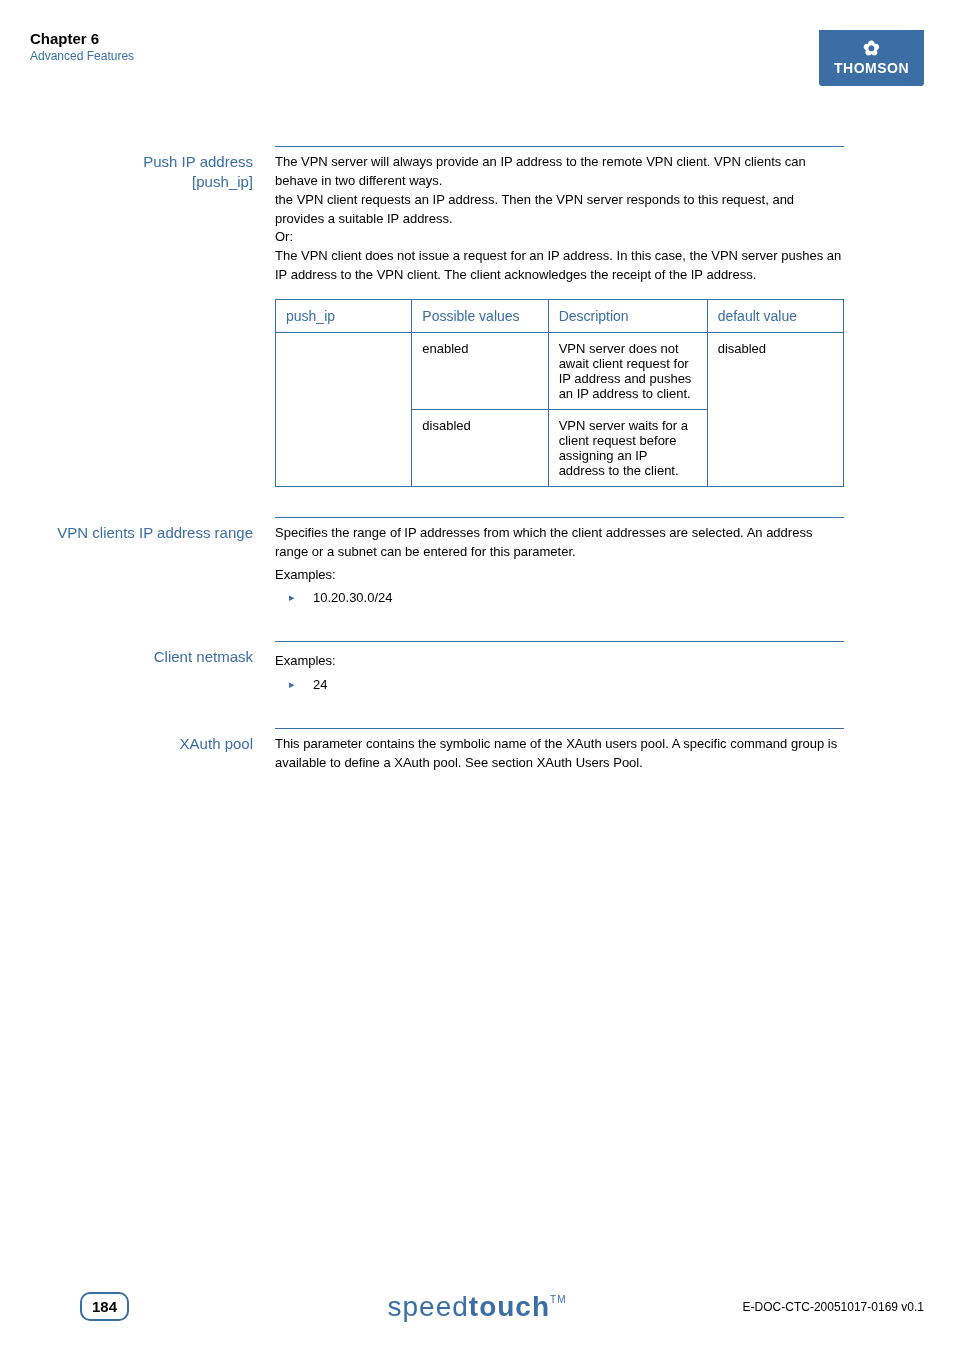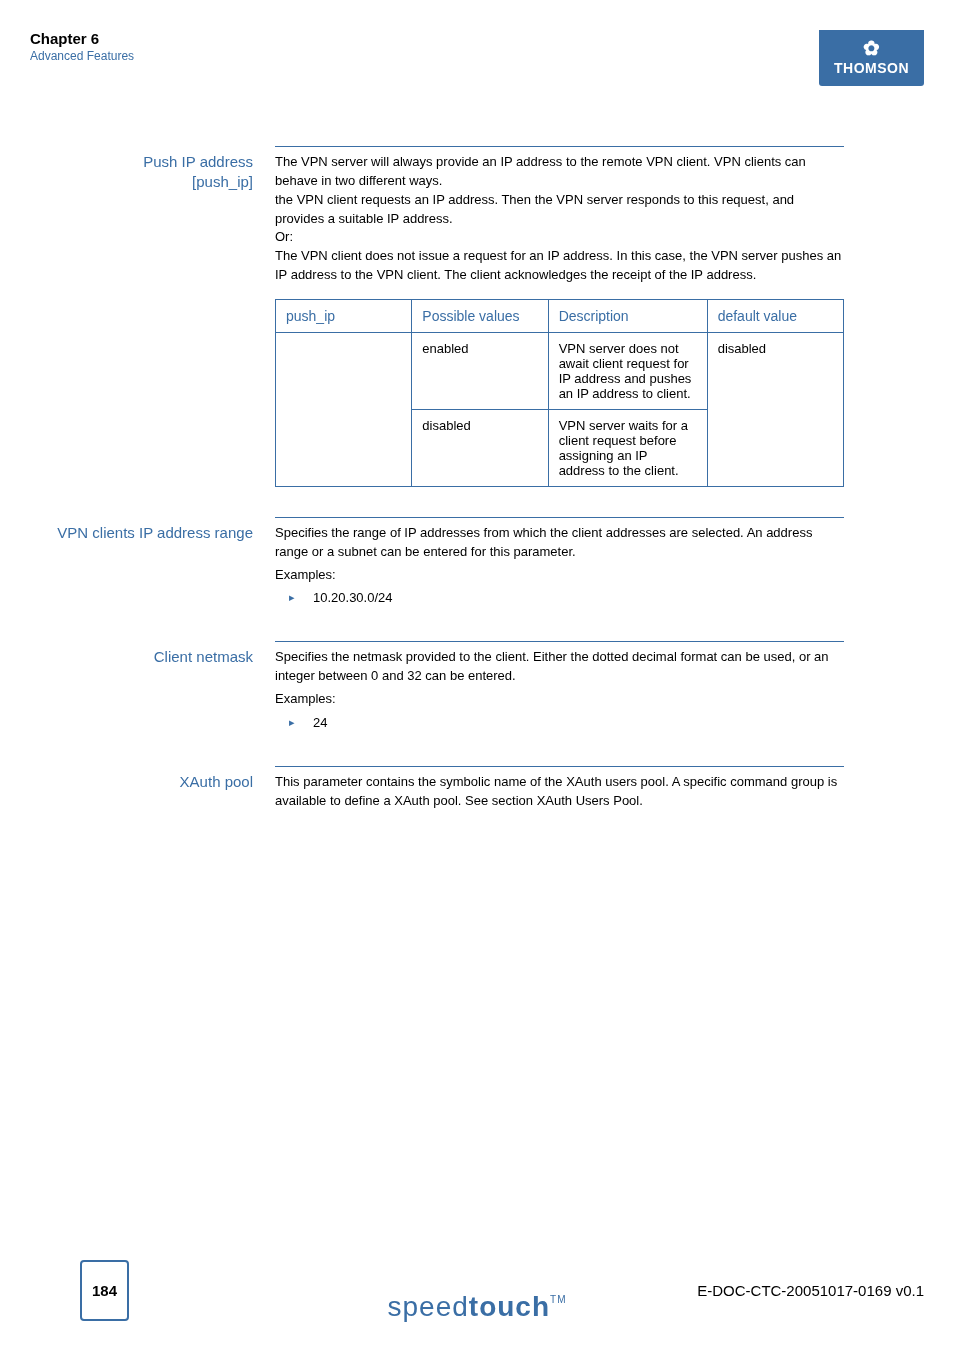--- a/index.html
+++ b/index.html
@@ -127,22 +127,22 @@
       bottom: 30px;
       left: 0;
       right: 0;
       padding: 0 30px 0 80px;
       display: flex;
       align-items: center;
       justify-content: space-between;
     }
     .page-num-box {
       border: 2px solid #3a6ea5;
-      border-radius: 4px;
-      padding: 20px 10px;
+      border-radius: 10px;
+      padding: 4px 10px;
       font-weight: bold;
       font-size: 15px;
     }
     .brand-footer-row {
       position: absolute;
       bottom: 28px;
       left: 0;
       right: 0;
       text-align: center;
     }
@@ -154,21 +154,21 @@
     }
     .brand-footer .light { font-weight: 300; }
     .brand-footer .bold { font-weight: 800; }
     .brand-tm {
       font-size: 10px;
       vertical-align: top;
       position: relative;
       top: 3px;
     }
     .doc-id {
-      font-size: 15px;
+      font-size: 12px;
       color: #000;
     }
   </style>
 </head>
 <body>
 
 <div class="header">
   <div class="chapter-block">
     <div class="chapter-title">Chapter 6</div>
     <div class="chapter-subtitle">Advanced Features</div>
@@ -228,21 +228,20 @@
         <li>10.20.30.0/24</li>
       </ul>
     </div>
   </div>
 
   <div class="section">
     <div class="margin-label">
       <div class="margin-label-text">Client netmask</div>
     </div>
     <div class="section-body">
-      <div class="para">Specifies the netmask provided to the client. Either the dotted decimal format can be used, or an integer between 0 and 32 can be entered.</div>
       <div class="para examples-label">Examples:</div>
       <ul class="bullet-list">
         <li>24</li>
       </ul>
     </div>
   </div>
 
   <div class="section">
     <div class="margin-label">
       <div class="margin-label-text">XAuth pool</div>

